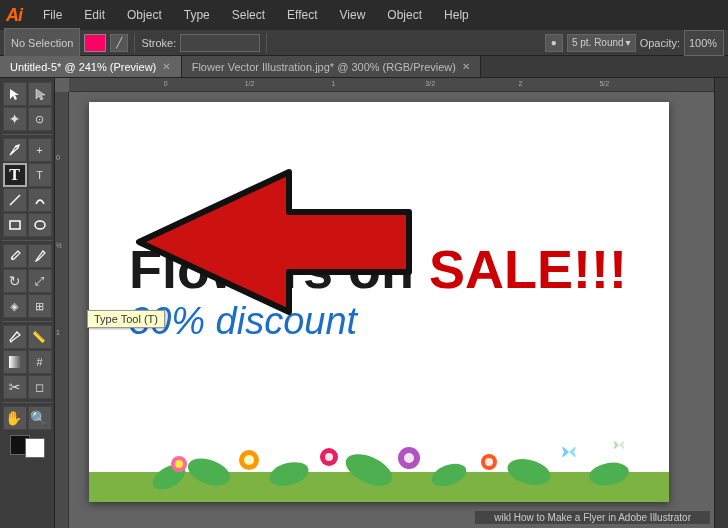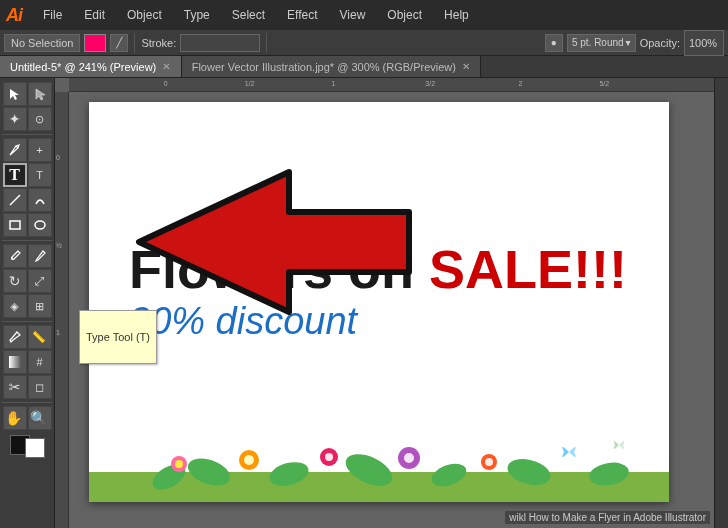--- a/index.html
+++ b/index.html
@@ -35,21 +35,21 @@
       align-items: center;
       background: #3c3c3c;
       height: 26px;
       padding: 0 4px;
       gap: 4px;
       border-bottom: 1px solid #222;
     }
     .toolbar-label {
       color: #ccc;
       font-size: 11px;
-      padding: 2px 6px;
+      padding: 14px 6px;
       background: #555;
       border: 1px solid #666;
       height: 18px;
       display: flex;
       align-items: center;
       text-align: center;
     }
     .toolbar-color-box {
       width: 22px; height: 18px;
       background: #f06;
@@ -241,24 +241,24 @@
       left: 0;
       right: 0;
       height: 80px;
       z-index: 4;
     }
 
     
     #tooltip {
       position: absolute;
       top: 218px;
-      left: 10px;
+      left: 18px;
       background: #ffffcc;
       border: 1px solid #999;
-      padding: 20px 6px;
+      padding: 2px 6px;
       font-size: 11px;
       color: #333;
       z-index: 20;
       white-space: nowrap;
       box-shadow: 1px 1px 2px rgba(0,0,0,0.3);
     }
 
     
     #t-tool {
       background: #222 !important;
@@ -267,21 +267,21 @@
 
     
     #watermark {
       position: absolute;
       bottom: 4px;
       right: 4px;
       font-size: 10px;
       color: rgba(255,255,255,0.7);
       z-index: 30;
       background: rgba(0,0,0,0.3);
-      padding: 1px 4px;
+      padding: 1px 19px;
     }
 
     
     #right-panel {
       width: 14px;
       background: #3a3a3a;
       border-left: 1px solid #222;
     }
 
     .tools-divider {

